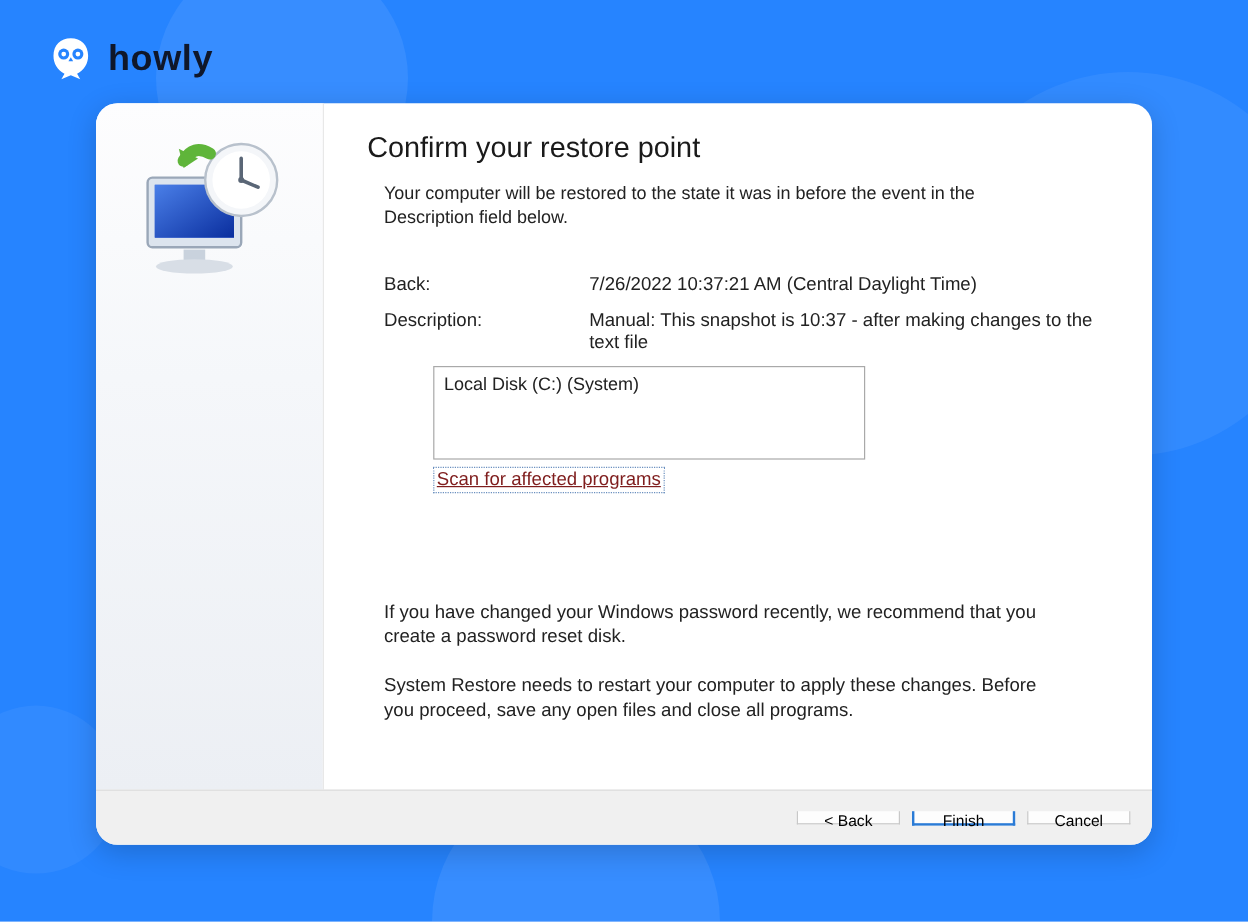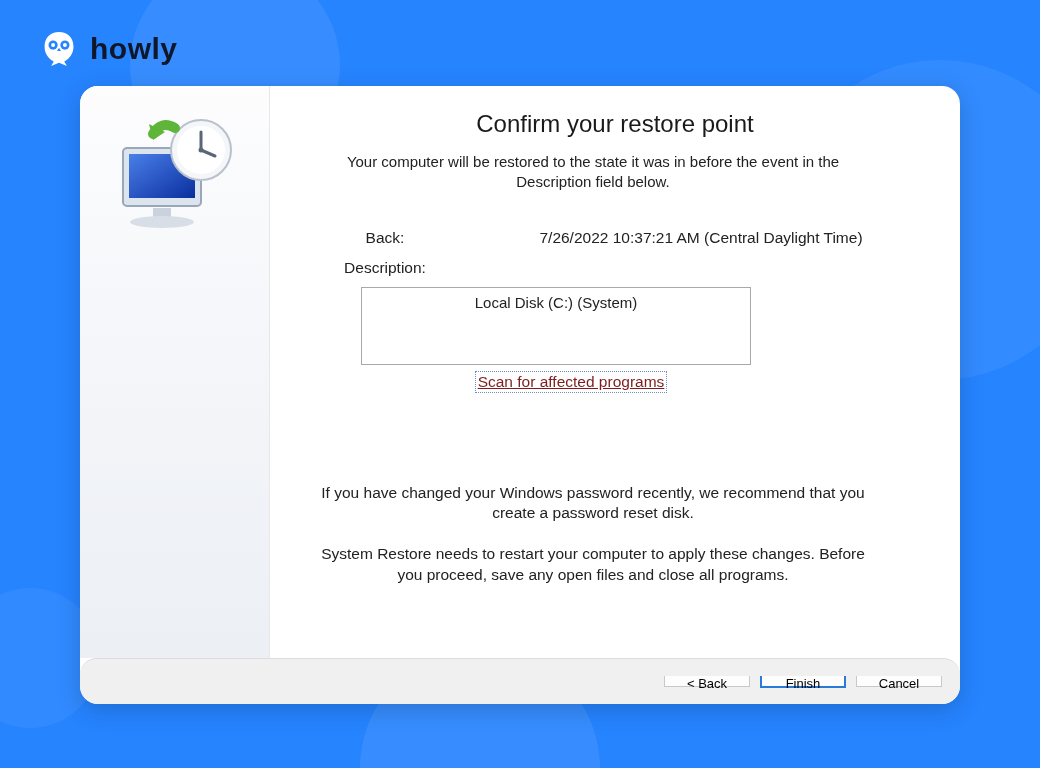--- a/index.html
+++ b/index.html
@@ -57,21 +57,20 @@
     display: flex;
     justify-content: center;
     align-items: flex-start;
   }
   .sidebar svg { width: 140px; height: 130px; }
 
   .content {
     flex: 1;
     padding: 24px 36px 10px 36px;
     color: #222;
-    text-align: center;
   }
   .title {
     font-size: 24px;
     font-weight: 400;
     color: #1a1a1a;
     margin-bottom: 14px;
   }
   .subtitle {
     font-size: 15px;
     line-height: 1.35;
@@ -84,21 +83,21 @@
     padding-left: 14px;
     font-size: 15.5px;
   }
   .row { display: flex; margin-bottom: 12px; }
   .row .label { width: 130px; flex-shrink:0; }
   .row .value { flex: 1; max-width: 420px; margin-left: 41px; }
   .drives-box {
     border: 1px solid #a9a9a9;
     padding: 6px 8px;
     height: 78px;
-    width: 390px;
+    width: 360px;
     font-size: 15px;
     margin-top: -2px;
   }
   .scan-link {
     display: inline-block;
     margin-top: 6px;
     color: #7f1d1d;
     font-size: 15.5px;
     border: 1px dotted #6a8fbf;
     padding: 1px 2px;
@@ -116,21 +115,20 @@
 
   .footer {
     height: 46px;
     border-top: 1px solid #dcdcdc;
     background: #f0f0f0;
     display: flex;
     justify-content: flex-end;
     align-items: center;
     gap: 10px;
     padding: 0 18px;
-    border-radius: 17px;
   }
   .btn {
     height: 11px;
     min-width: 86px;
     background: #fdfdfd;
     border: 1px solid #c8c8c8;
     border-top:none;
     font-size: 13px;
     cursor: pointer;
   }
@@ -188,20 +186,21 @@
       <div class="title">Confirm your restore point</div>
       <div class="subtitle">Your computer will be restored to the state it was in before the event in the Description field below.</div>
 
       <div class="fields">
         <div class="row">
           <div class="label">Back:</div>
           <div class="value">7/26/2022 10:37:21 AM (Central Daylight Time)</div>
         </div>
         <div class="row">
           <div class="label">Description:</div>
+          <div class="value">Manual: This snapshot is 10:37 - after making changes to the text file</div>
         </div>
         <div class="row">
           <div class="value">
             <div class="drives-box">
               <span>Local Disk (C:) (System)</span>
             </div>
             <span class="scan-link">Scan for affected programs</span>
           </div>
         </div>
       </div>

